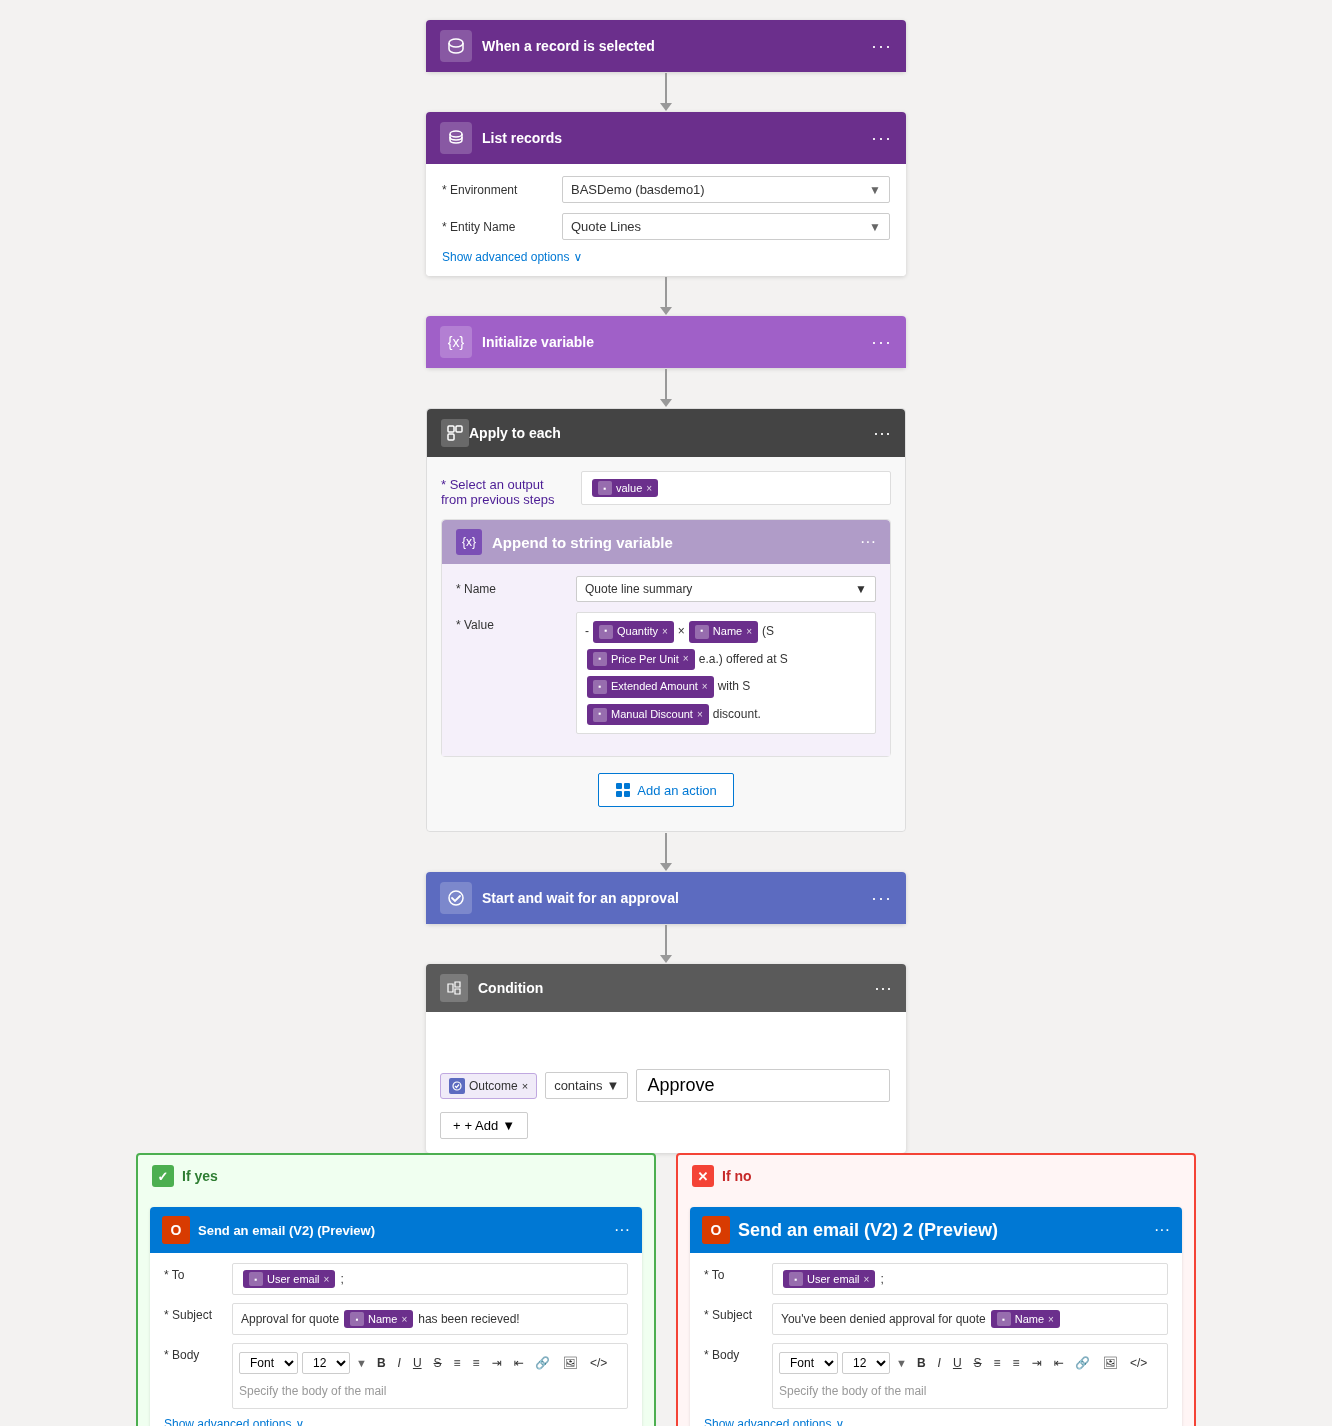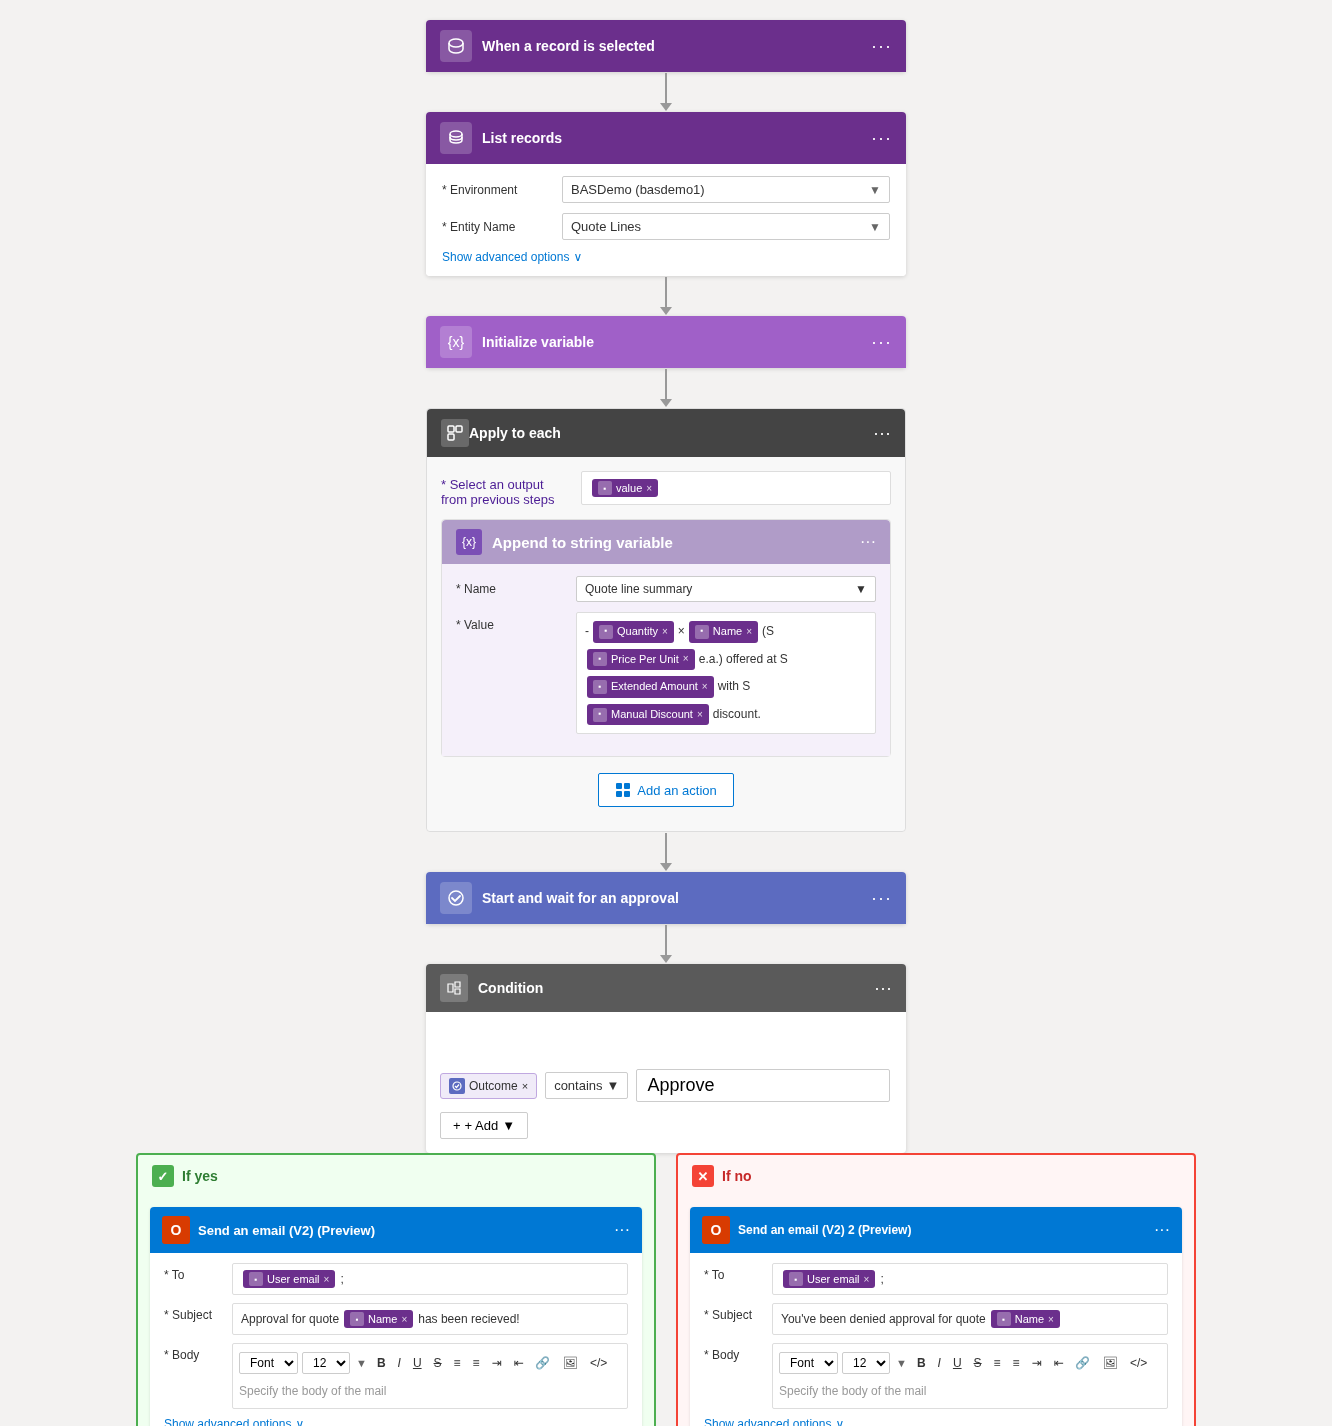--- a/index.html
+++ b/index.html
@@ -836,21 +836,21 @@
 
   <div class="branch branch-no">
     <div class="branch-header branch-header-no">
       <div class="branch-icon-no">✕</div>
       <span>If no</span>
     </div>
     <div class="email-card">
       <div class="email-card-header">
         <div style="display:flex;align-items:center;gap:8px;">
           <div class="o365-icon">O</div>
-          <span style="font-size:12px;font-weight:600;">Send an email (V2) 2 (Preview)</span>
+          <span style="font-size:18px;font-weight:600;">Send an email (V2) 2 (Preview)</span>
         </div>
         <span style="color:#fff;cursor:pointer;font-size:16px;">···</span>
       </div>
       <div class="email-card-body">
         <div class="email-field-row">
           <div class="email-field-label">* To</div>
           <div class="email-field-value">
             <span class="token">
               <span class="token-icon">▪</span>
               <span>User email</span>

